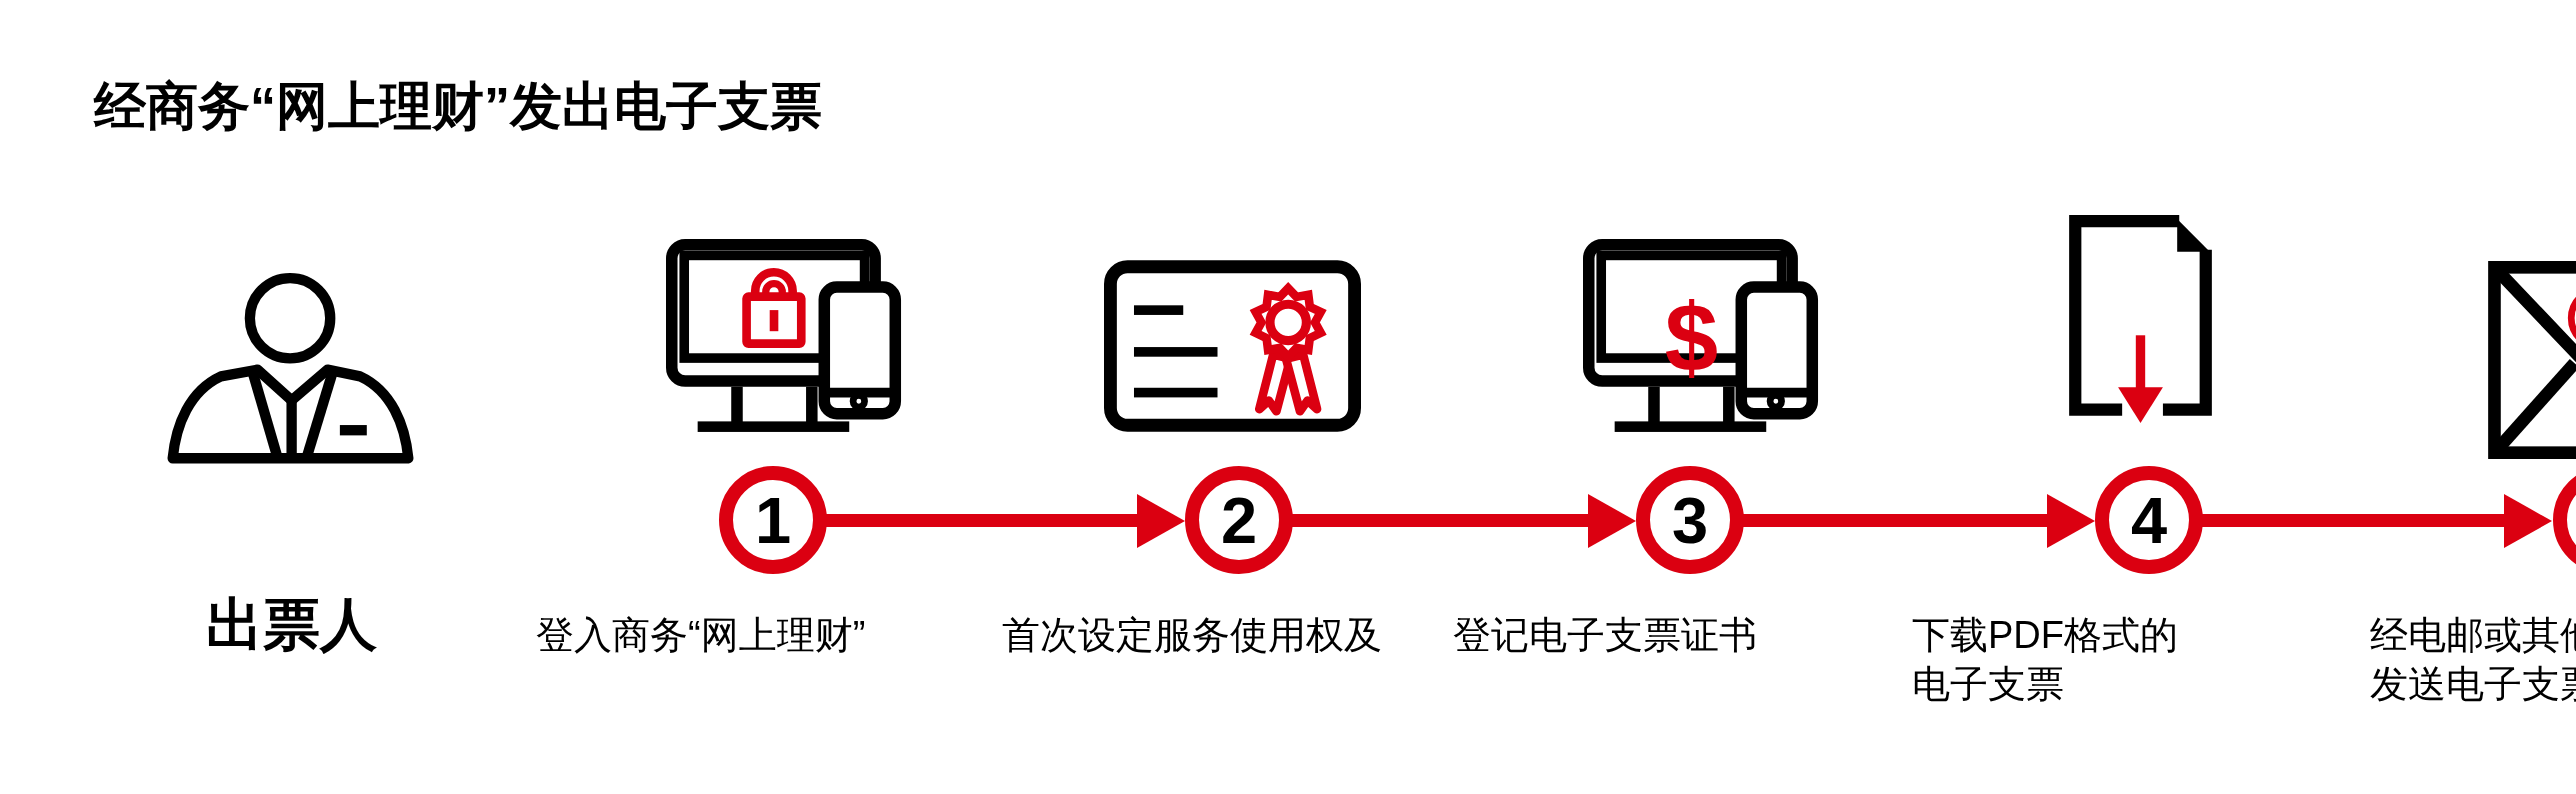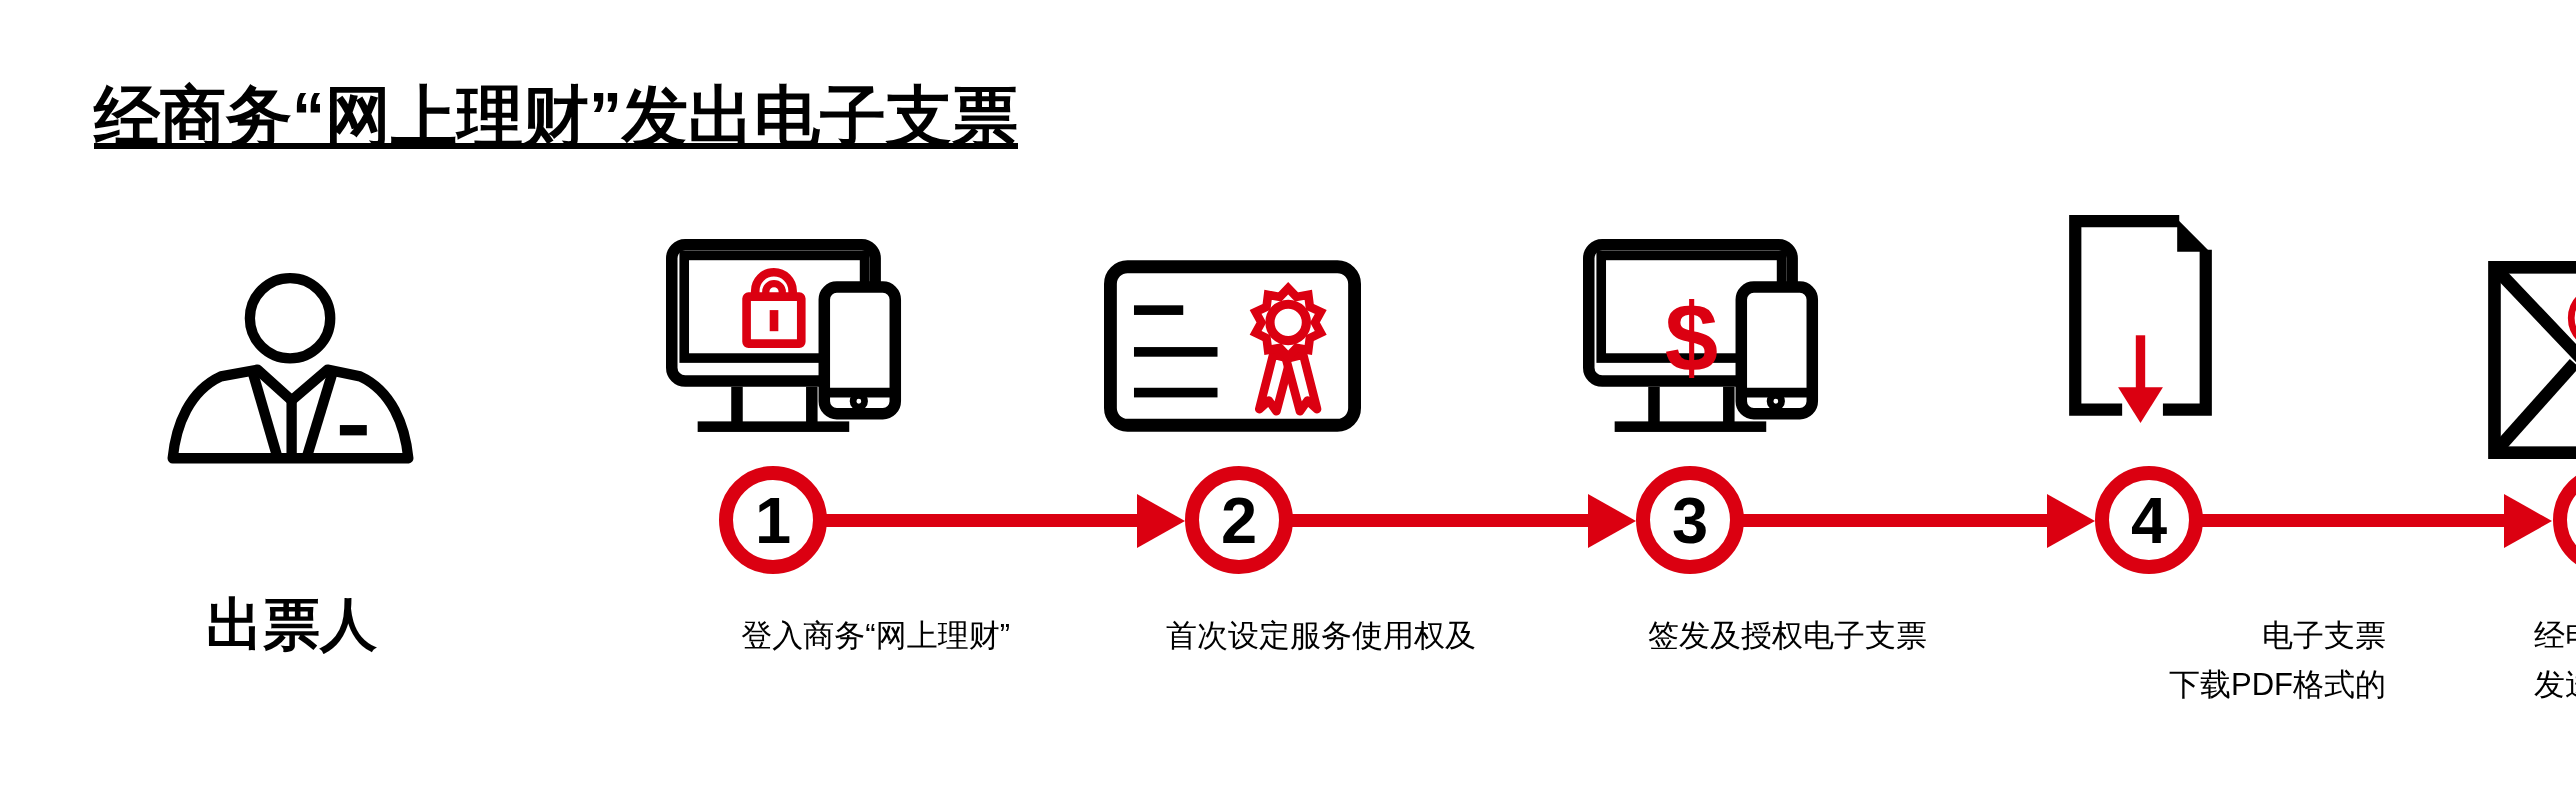--- a/index.html
+++ b/index.html
@@ -6,23 +6,22 @@
   #canvas{
     position:relative;
     width:2933px;height:795px;
     background:#ffffff;
     overflow:hidden;
     font-family:"Liberation Sans","DejaVu Sans",sans-serif;
     color:#000;
   }
   .title{
     position:absolute;left:94px;top:72px;
-    font-size:66px;font-weight:bold;letter-spacing:0;
+    font-size:52px;font-weight:bold;letter-spacing:0;
     white-space:nowrap;
-    text-decoration:underline;
   }
   .actor-icon{position:absolute;left:167px;top:272px;}
   .actor-label{
     position:absolute;left:137px;top:587px;width:309px;
     text-align:center;font-size:57px;font-weight:bold;
   }
   .step-icon{position:absolute;}
   .icon-s1{left:666px;top:239px;}
   .icon-s2{left:1104px;top:260px;}
   .icon-s3{left:1583px;top:239px;}
@@ -46,21 +45,21 @@
     border-left:48px solid #db0011;
     border-top:27px solid transparent;
     border-bottom:27px solid transparent;
   }
   .arr-1{left:826px;width:311px;}
   .arr-2{left:1292px;width:296px;}
   .arr-3{left:1743px;width:304px;}
   .arr-4{left:2202px;width:302px;}
   .caption{
     position:absolute;top:611px;width:474px;
-    text-align:right;font-size:31px;line-height:49px;
+    text-align:left;font-size:38px;line-height:49px;
     font-weight:normal;white-space:nowrap;
   }
   .cap-1{left:536px;} .cap-2{left:1002px;font-family:Liberation Serif, serif;} .cap-3{left:1453px;}
   .cap-4{left:1912px;} .cap-5{left:2370px;}
   svg{display:block;overflow:visible;}
 </style>
 </head>
 <body>
 
 <div id="canvas">
@@ -152,25 +151,25 @@
   <div class="step-circle circ-4">4</div>
   <div class="step-circle circ-5">5</div>
 
   <div class="caption cap-1">
     <div>登入商务“网上理财”</div>
   </div>
   <div class="caption cap-2">
     <div>首次设定服务使用权及</div>
   </div>
   <div class="caption cap-3">
-    <div>签发及授权电子支票</div>
+    <div>登记电子支票证书</div>
   </div>
   <div class="caption cap-4">
+    <div>下载PDF格式的</div>
     <div>电子支票</div>
-    <div>下载PDF格式的</div>
   </div>
   <div class="caption cap-5">
     <div>经电邮或其他电子媒体</div>
     <div>发送电子支票至收款人</div>
   </div>
 
 </div>
 
 
 </body></html>

